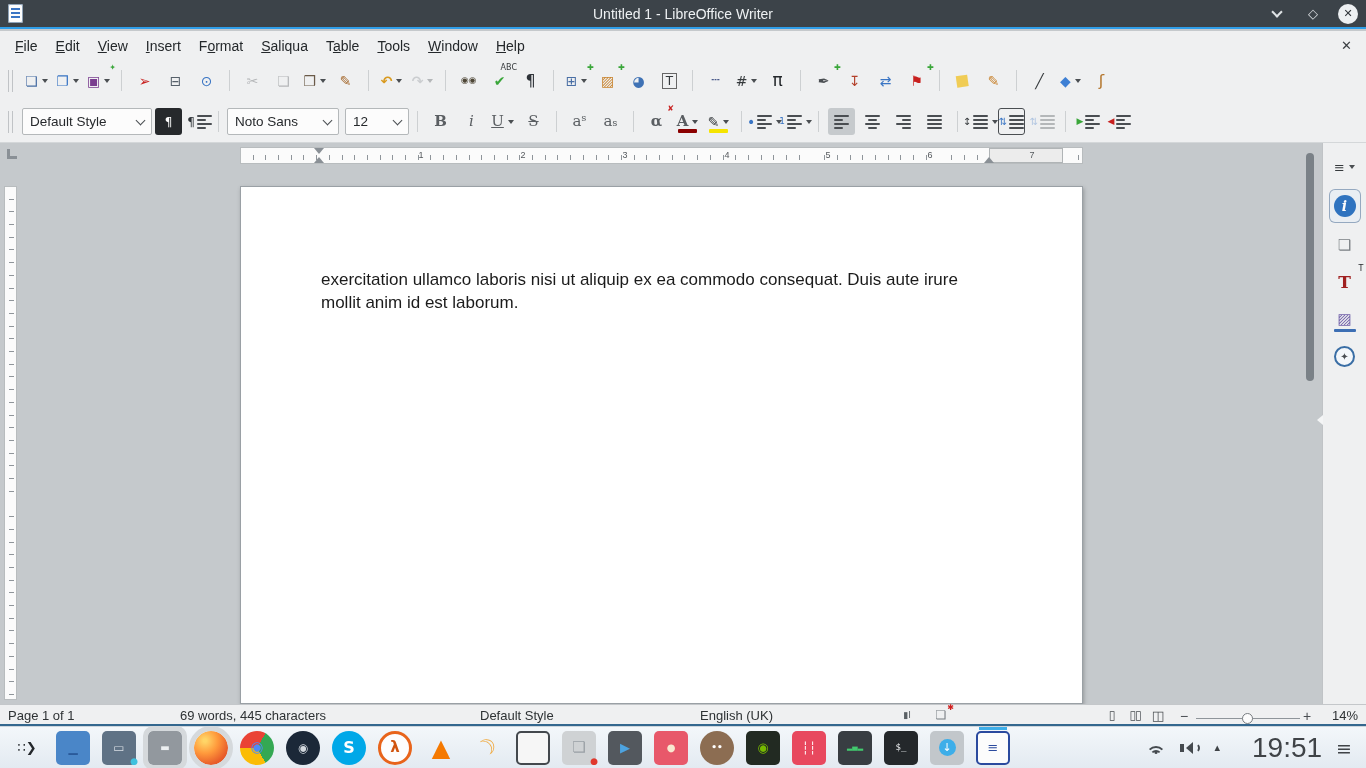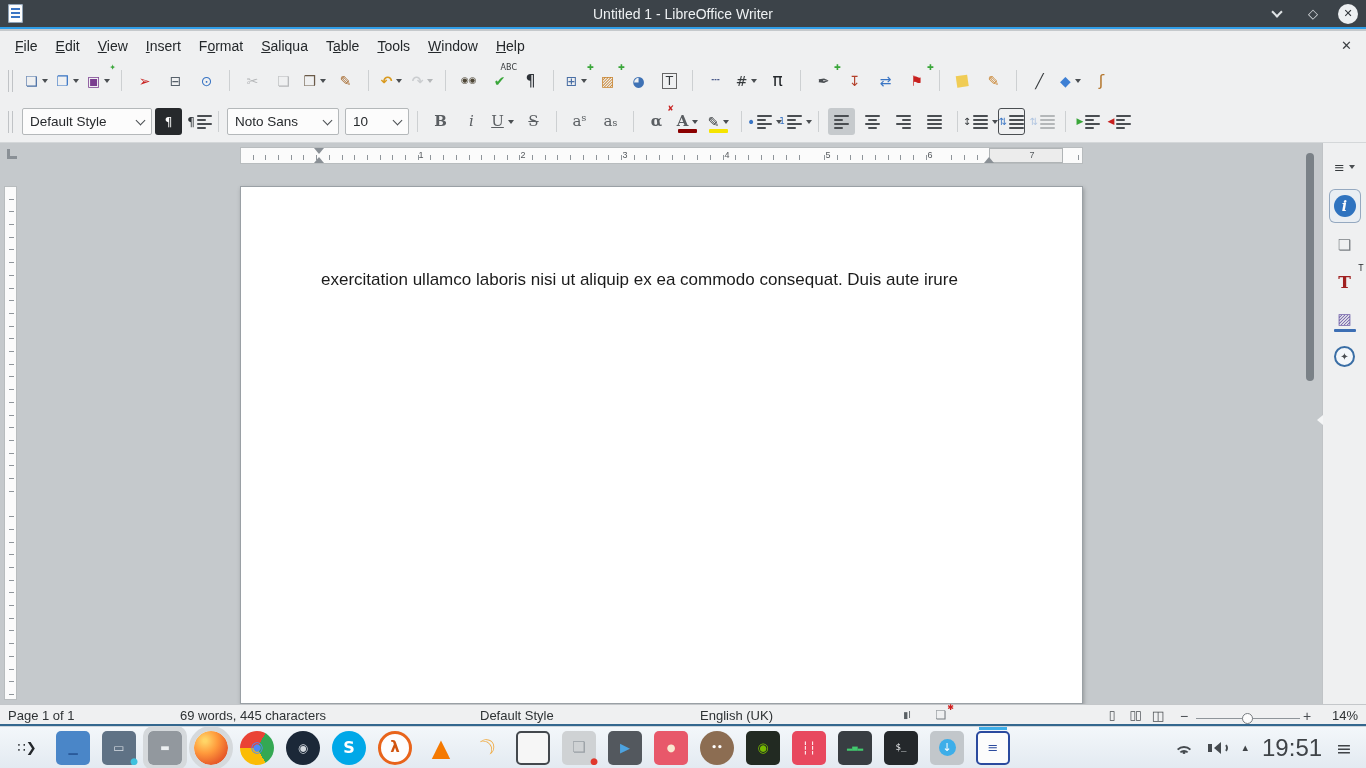--- a/index.html
+++ b/index.html
@@ -151,21 +151,21 @@
     border-top-color:#454a4f;border-radius:50%;}
   .wifi .a1{width:20px;height:20px;bottom:-11px;}
   .wifi .a2{width:12px;height:12px;bottom:-7px;}
   .wifi .d{width:3px;height:3px;background:#454a4f;border-radius:50%;border:none;bottom:1px;}
   .vol{display:flex;align-items:center;}
   .vol .box{width:4px;height:8px;background:#454a4f;}
   .vol .cone{width:0;height:0;border:6px solid transparent;border-right:7px solid #454a4f;margin-left:-4px;}
   .vol .wave{width:10px;height:10px;border:2px solid transparent;border-right-color:#454a4f;
     border-radius:50%;margin-left:-3px;}
   .trayup{font-size:11px;color:#3f4347;}
-  .clock{font-size:24px;color:#3f4347;}
+  .clock{font-size:28px;color:#3f4347;margin-left:18px;}
   .burger{font-size:19px;color:#3f4347;font-family:"DejaVu Sans",sans-serif;}
 </style>
 </head>
 <body>
 
 <div class="screen">
 
   <div class="titlebar">
     <span class="doc-ico"></span>
     <span class="wtitle">Untitled 1 - LibreOffice Writer</span>
@@ -340,21 +340,21 @@
             <i></i>
           </span>
         </div>
       </div>
     <i class="sep"></i>
     <div class="combo w-font">
       <span>Noto Sans</span>
       <i class="chev"></i>
     </div>
     <div class="combo w-size">
-      <span>10</span>
+      <span>12</span>
       <i class="chev"></i>
     </div>
     <div class="hostflex">
         <i class="sep"></i>
         <div class="btn fmt bold">
           <span class="glyph">B</span>
         </div>
         <div class="btn fmt ital">
           <span class="glyph">i</span>
         </div>
@@ -508,20 +508,21 @@
         </div>
       <div class="marker-left"></div>
       <div class="marker-right"></div>
     </div>
 
     <div class="vruler"></div>
 
     <div class="page">
       <div class="doctext">
           <div>exercitation ullamco laboris nisi ut aliquip ex ea commodo consequat. Duis aute irure</div>
+          <div>mollit anim id est laborum.</div>
         </div>
     </div>
 
     <div class="vscroll">
       <div class="thumb"></div>
     </div>
 
     <div class="sidebar">
       <div class="side-collapse"></div>
       <div class="sidehost">

